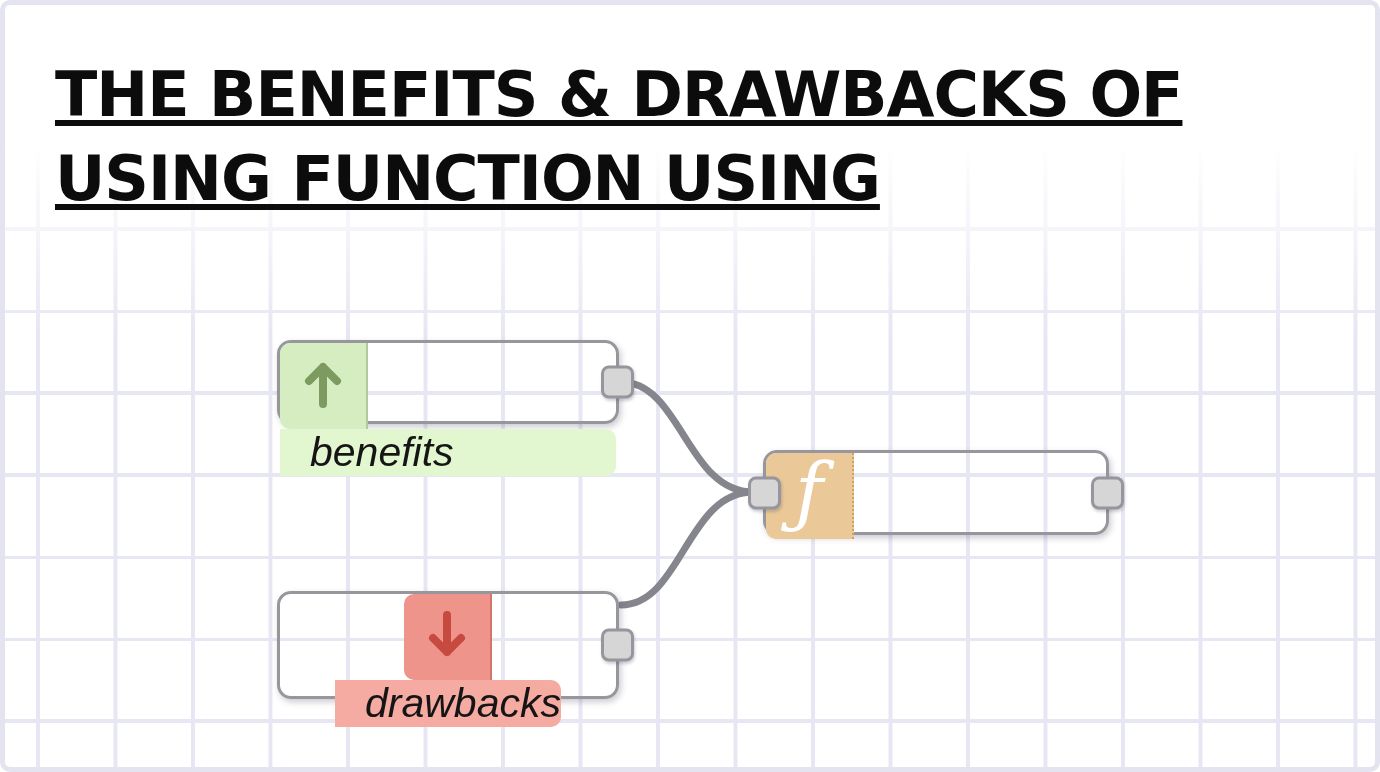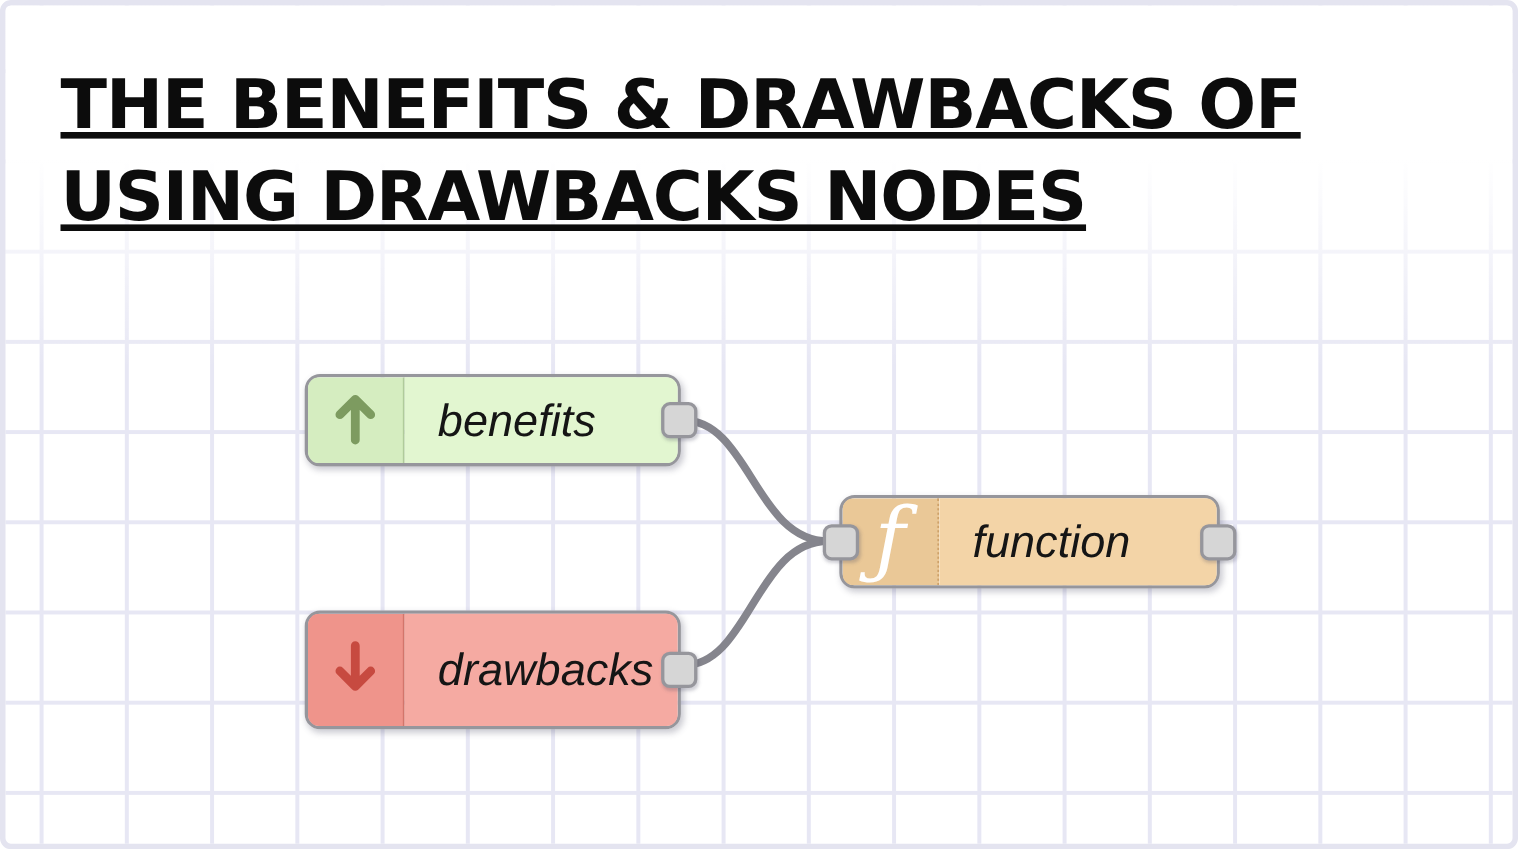--- a/index.html
+++ b/index.html
@@ -30,20 +30,21 @@
     color:#0c0c0c; white-space:nowrap;text-decoration:underline;
   }
   .wires { position:absolute; left:0; top:0; width:1380px; height:772px; }
   .wires path {
     fill:none; stroke:#85858d; stroke-width:7; stroke-linecap:round;
   }
   .node {
     position:absolute; display:flex; box-sizing:border-box;
     border:3px solid #96969c; border-radius:14px;
     box-shadow:2px 3px 6px rgba(70,70,95,0.28);
+    flex-direction:column;
   }
   .node-icon {
     width:86px; flex:0 0 86px; display:flex; align-items:center; justify-content:center;
     border-radius:10px 0 0 10px;
   }
   .node-body {
     flex:1; display:flex; align-items:center; padding-left:30px;
     border-radius:0 10px 10px 0;
     font-style:italic; font-size:41px; color:#151515;
     font-family:"Liberation Sans", sans-serif;
@@ -85,42 +86,39 @@
           <path d="M26 48 V11 M12 25 L26 11 L40 25" fill="none" stroke="#7d9b60" stroke-width="8" stroke-linecap="round" stroke-linejoin="round"></path>
         </svg>
       </span>
     </div>
     <div class="node-body">
       <span>benefits</span>
     </div>
     <div class="port port-out"></div>
   </div>
 
-  <div class="node node-drawbacks" style="left:272px; top:550px; width:342px; height:108px;">
+  <div class="node node-drawbacks" style="left:272px; top:586px; width:342px; height:108px;align-items:center;">
     <div class="node-icon">
       <span>
         <svg width="52" height="56" viewBox="0 0 52 56">
           <path d="M26 8 V45 M12 31 L26 45 L40 31" fill="none" stroke="#c74a40" stroke-width="8" stroke-linecap="round" stroke-linejoin="round"></path>
         </svg>
       </span>
     </div>
     <div class="node-body">
       <span>drawbacks</span>
     </div>
     <div class="port port-out"></div>
   </div>
 
   <div class="node node-function" style="left:758px; top:445px; width:346px; height:85px;">
     <div class="node-icon">
       <span class="fn-glyph">ƒ</span>
     </div>
-    <div class="node-body">
-      <span>function</span>
-    </div>
     <div class="port port-in"></div>
     <div class="port port-out"></div>
   </div>
 
   <div class="title">
     <div>THE BENEFITS &amp; DRAWBACKS OF</div>
-    <div>USING DRAWBACKS NODES</div>
+    <div>USING FUNCTION USING</div>
   </div>
 </div>
 
 </body></html>

